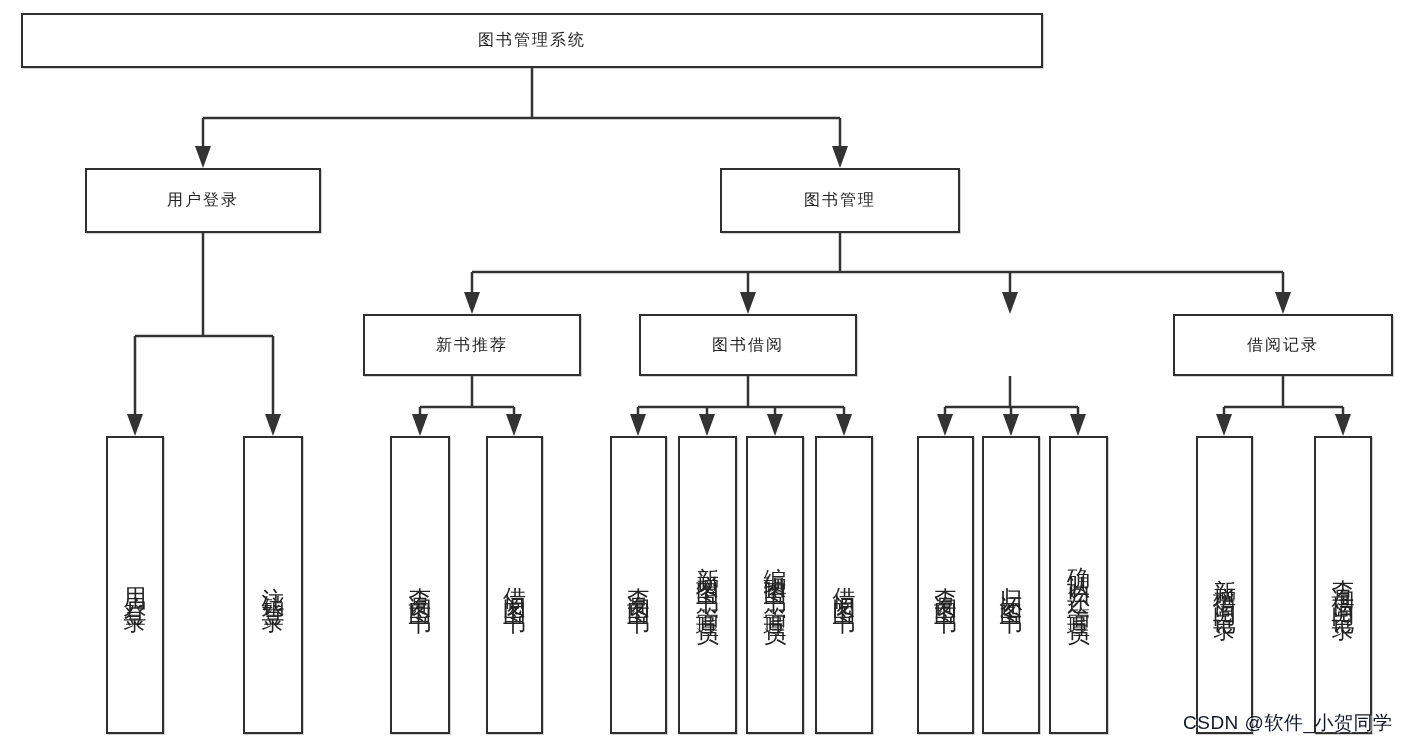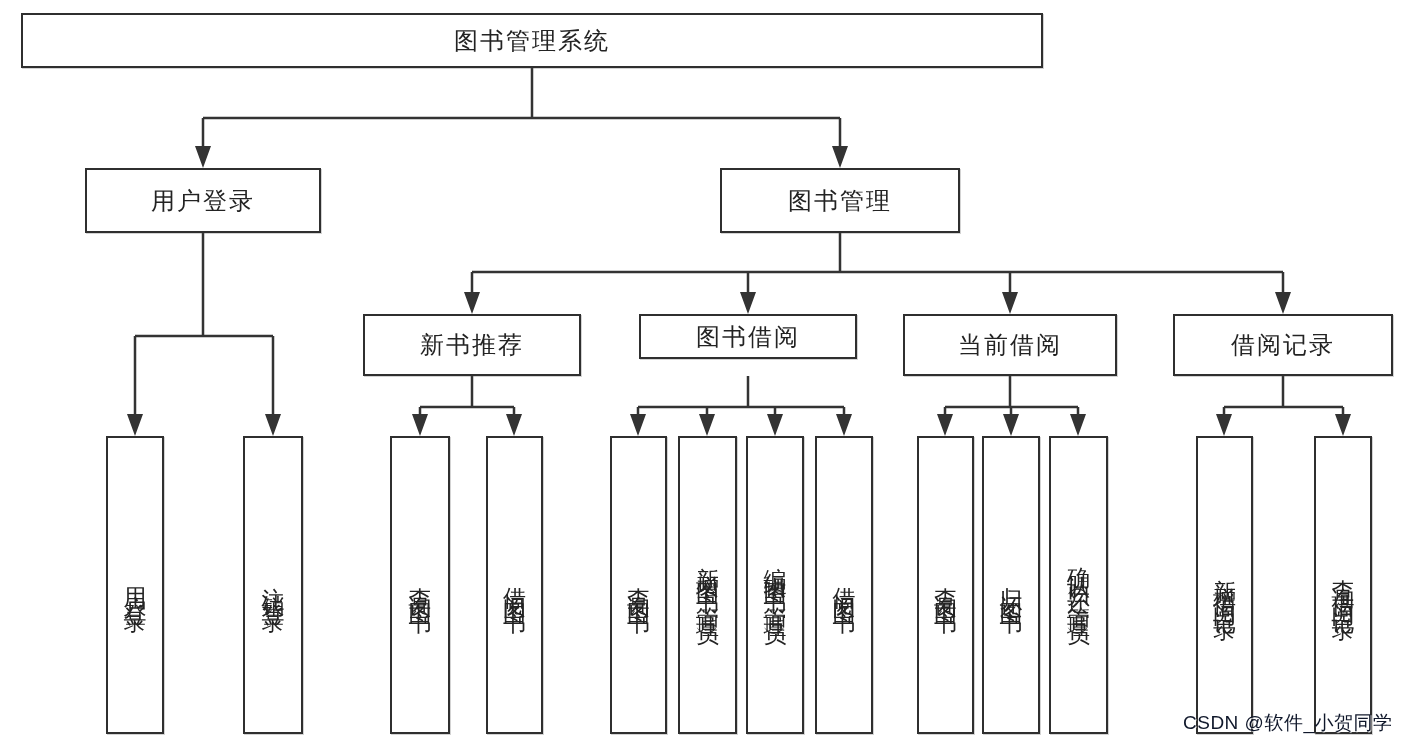--- a/index.html
+++ b/index.html
@@ -36,39 +36,39 @@
     background: #ffffff;
     border: 2px solid #2f2f2f;
     display: flex;
     align-items: center;
     justify-content: center;
     color: #232323;
     z-index: 2;
     box-shadow: 1px 1px 0 rgba(80,80,80,0.25);
   }
   .hnode {
-    font-size: 24px;
+    font-size: 16px;
     letter-spacing: 2px;
     white-space: nowrap;
   }
   .vnode {
     top: 436px;
     height: 298px;
     font-size: 23px;
     writing-mode: vertical-rl;
     text-orientation: mixed;
     letter-spacing: 8px;
     line-height: 1;
     white-space: nowrap;
   }
   .root  { left: 21px;  top: 13px;  width: 1022px; height: 55px; }
   .n-user-login     { left: 85px;  top: 168px; width: 236px; height: 65px; }
   .n-book-mgmt      { left: 720px; top: 168px; width: 240px; height: 65px; }
   .n-new-book       { left: 363px; top: 314px; width: 218px; height: 62px; }
-  .n-book-borrow    { left: 639px; top: 314px; width: 218px; height: 45px; }
+  .n-book-borrow    { left: 639px; top: 314px; width: 218px; height: 62px; }
   .n-current-borrow { left: 903px; top: 314px; width: 214px; height: 62px; }
   .n-borrow-record  { left: 1173px; top: 314px; width: 220px; height: 62px; }
   .l0  { left: 106px;  width: 58px; }
   .l1  { left: 243px;  width: 60px; }
   .l2  { left: 390px;  width: 60px; }
   .l3  { left: 486px;  width: 57px; }
   .l4  { left: 610px;  width: 57px; }
   .l5  { left: 678px;  width: 59px; }
   .l6  { left: 746px;  width: 58px; }
   .l7  { left: 815px;  width: 58px; }
@@ -125,21 +125,20 @@
     </g>
   </svg>
 
   <div class="node hnode root">图书管理系统</div>
 
   <div class="node hnode n-user-login">用户登录</div>
   <div class="node hnode n-new-book">新书推荐</div>
 
   <div class="node hnode n-book-mgmt">图书管理</div>
   <div class="node hnode n-book-borrow">图书借阅</div>
-  <div class="node hnode n-current-borrow">当前借阅</div>
   <div class="node hnode n-borrow-record">借阅记录</div>
 
   <div class="node vnode l0">用户登录</div>
   <div class="node vnode l1">注销登录</div>
   <div class="node vnode l2">查询图书</div>
   <div class="node vnode l3">借阅图书</div>
   <div class="node vnode l4">查询图书</div>
   <div class="node vnode l5">新增图书（管理员）</div>
   <div class="node vnode l6">编辑图书（管理员）</div>
   <div class="node vnode l7">借阅图书</div>

